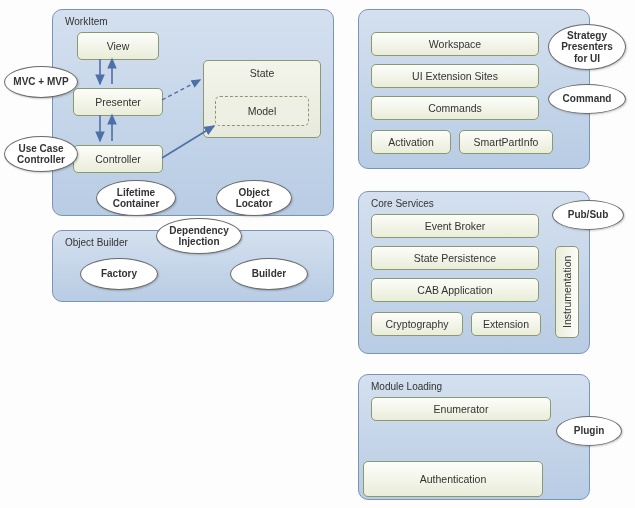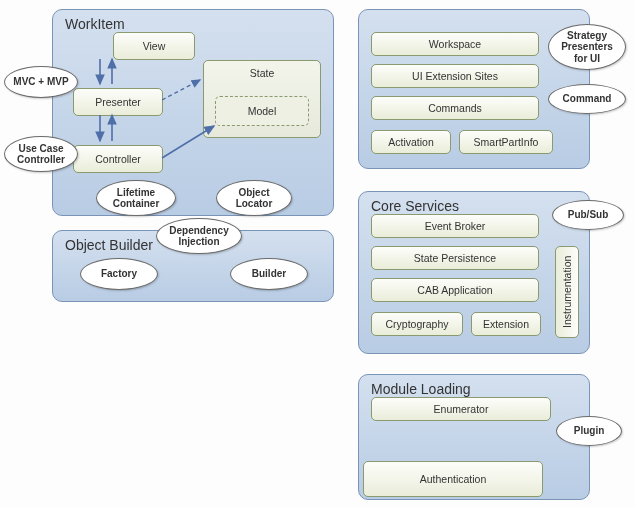--- a/index.html
+++ b/index.html
@@ -15,21 +15,21 @@
     position: relative;
   }
   .panel {
     position: absolute;
     background: linear-gradient(to bottom, #d4e0ef, #b8cce4);
     border: 1px solid #7a94b8;
     border-radius: 10px;
     padding: 6px 8px 10px 8px;
   }
   .panel-title {
-    font-size: 14px;
+    font-size: 10px;
     font-weight: normal;
     margin-bottom: 4px;
     padding-left: 4px;
   }
   .box {
     position: absolute;
     background: linear-gradient(to bottom, #fdfdfa, #e9edd9);
     border: 1px solid #8a9a6e;
     border-radius: 5px;
     display: flex;
@@ -83,21 +83,21 @@
   .arrow { stroke: #4f6fa8; stroke-width: 1.6; fill: none; }
   .arrow-dash { stroke: #4f6fa8; stroke-width: 1.4; stroke-dasharray: 4 3; fill:none; }
   .ah { fill: #4f6fa8; }
 </style>
 </head>
 <body>
 
 <div class="panel" style="left:52px; top:9px; width:282px; height:207px;">
   <div class="panel-title">WorkItem</div>
 
-  <div class="box" style="left:24px; top:22px; width:82px; height:28px;margin-left:36px;">
+  <div class="box" style="left:24px; top:22px; width:82px; height:28px;">
       <span>View</span>
     </div>
 
   <div class="box" style="left:20px; top:78px; width:90px; height:28px;">
       <span>Presenter</span>
     </div>
 
   <div class="box" style="left:20px; top:135px; width:90px; height:28px;">
       <span>Controller</span>
     </div>

